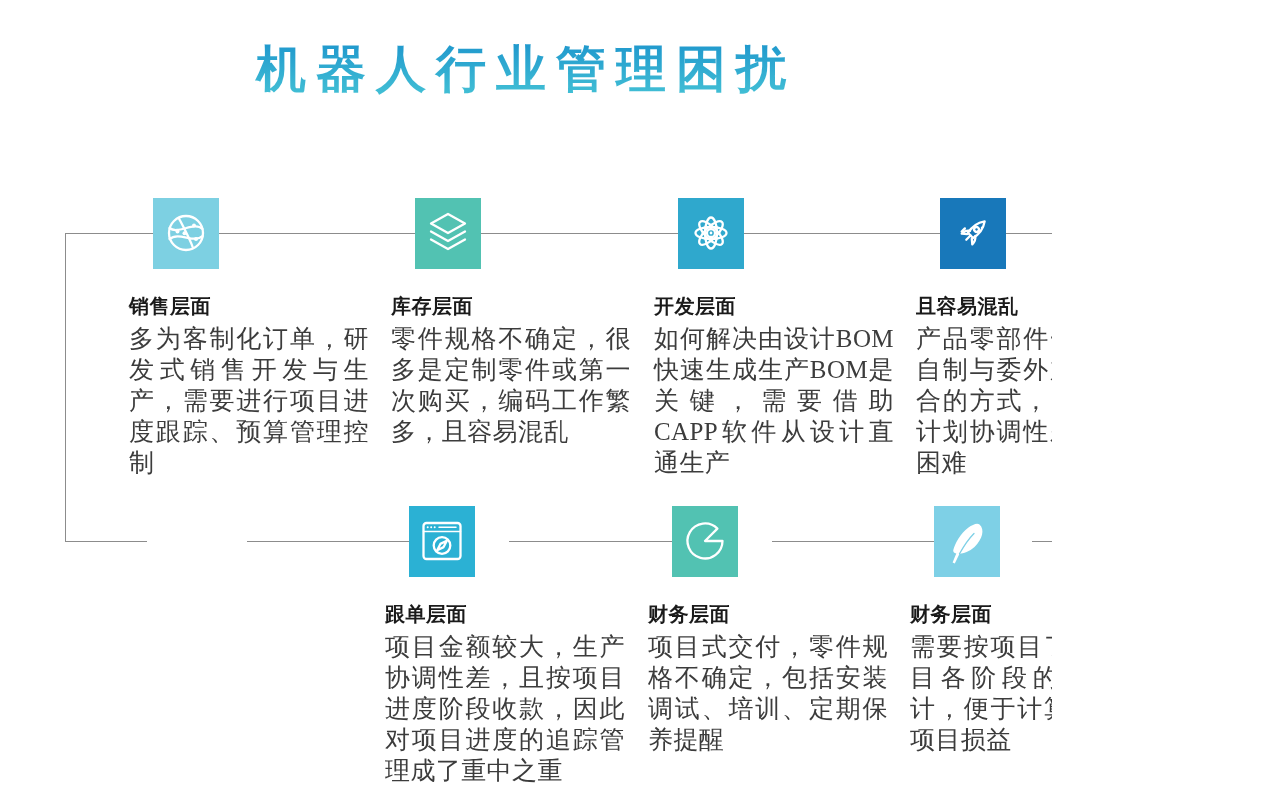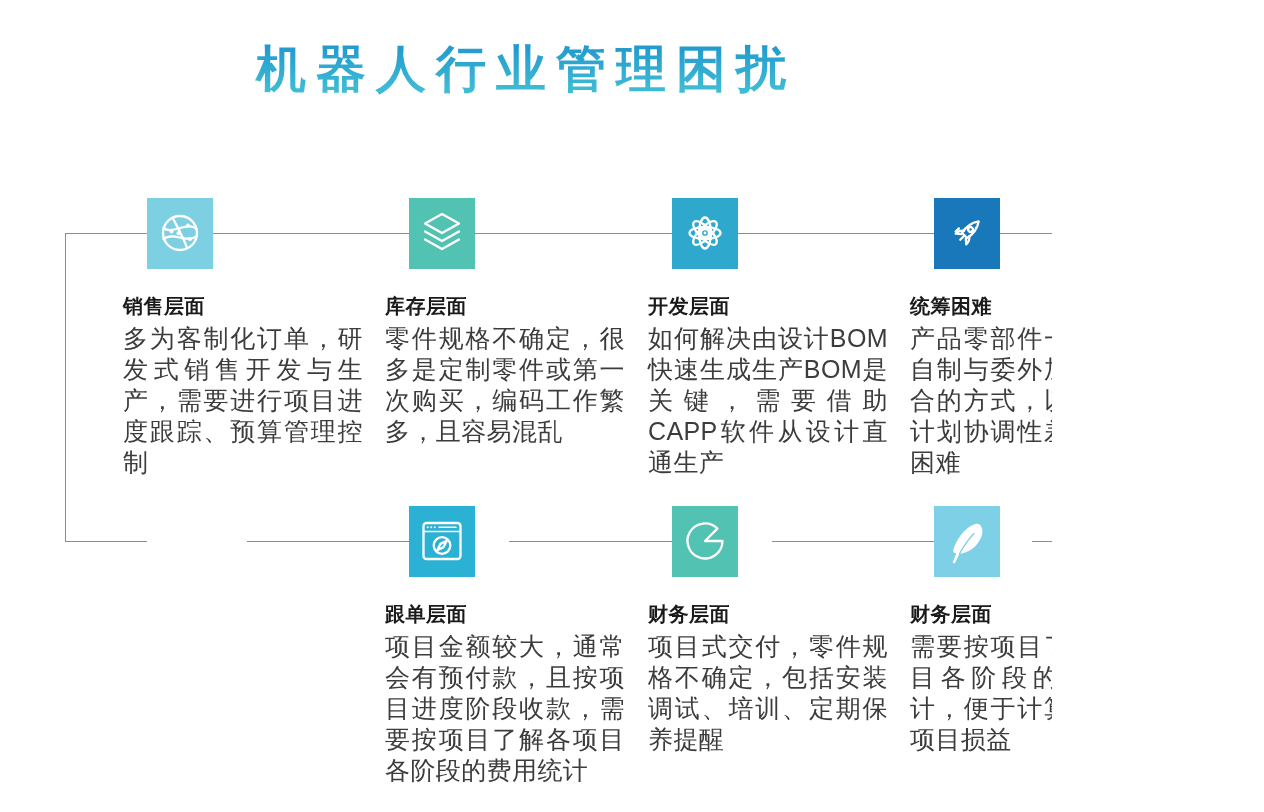--- a/index.html
+++ b/index.html
@@ -1,39 +1,39 @@
 <!DOCTYPE html>
 <html style="--title-gradient-top: #1b93cc; --title-gradient-bottom: #47c5d6; --connector-color: #8c8c8c; --heading-color: #1a1a1a; --body-color: #3c3c3c; --background: #ffffff;"><head>
 <meta charset="utf-8">
 <style>
   html,body{margin:0;padding:0;background:#fff;}
   .page{
     position:relative;width:1052px;height:812px;background:#fff;overflow:hidden;
-    font-family:Liberation Sans, sans-serif;
+    font-family:Liberation Serif, serif;
   }
   .title{
     position:absolute;top:36px;left:0;right:0;margin:0;
     text-align:center;font-size:50px;font-weight:800;letter-spacing:10px;
     background:linear-gradient(180deg,var(--title-gradient-top,#1b93cc),var(--title-gradient-bottom,#47c5d6));
     -webkit-background-clip:text;background-clip:text;color:transparent;
   }
   .line{position:absolute;background:var(--connector-color,#8c8c8c);}
   .line.h{height:1px;}
   .line.v{width:1px;}
   .lh-top{left:65px;top:233px;width:1135px;}
   .lv-left{left:65px;top:233px;height:309px;}
   .lv-right{left:1200px;top:233px;height:309px;}
   .lh-b1{left:65px;top:541px;width:82px;}
   .lh-b2{left:247px;top:541px;width:162px;}
   .lh-b3{left:509px;top:541px;width:163px;}
   .lh-b4{left:772px;top:541px;width:163px;}
   .lh-b5{left:1032px;top:541px;width:168px;}
   .item{position:absolute;width:240px;}
   .c0{left:123px;} .c1{left:385px;} .c2{left:648px;} .c3{left:910px;}
-  .r0{top:198px;} .r1{top:506px;}
+  .r0{top:198px;margin-left:6px;} .r1{top:506px;}
   .tile{
     position:relative;width:66px;height:71px;margin-left:24px;
     display:flex;align-items:center;justify-content:center;z-index:2;
   }
   .tile svg{display:block;}
   .item h2{
     margin:23px 0 0 0;font-size:20px;line-height:28px;font-weight:700;color:#1a1a1a;
     letter-spacing:0.5px;
   }
   .item p{
@@ -111,40 +111,40 @@
           <path class="ic" stroke-width="2.1" d="M0,-16.5 C4.2,-10.5 5.2,-3 3.6,3.5 L-3.6,3.5 C-5.2,-3 -4.2,-10.5 0,-16.5 Z"></path>
           <circle class="ic" stroke-width="1.8" cx="0" cy="-5" r="2.4"></circle>
           <path class="ic" stroke-width="2.1" d="M-3.7,0.5 C-6.5,2.5 -7.5,6 -7.5,8.5 L-3.3,5"></path>
           <path class="ic" stroke-width="2.1" d="M3.7,0.5 C6.5,2.5 7.5,6 7.5,8.5 L3.3,5"></path>
           <path class="ic" stroke-width="2.1" d="M0,3.5 L0,9.5"></path>
           <path class="ic" stroke-width="1.8" d="M-9,2.5 L-9,7"></path>
           <circle class="icf" cx="2.3" cy="-10" r="0.9"></circle>
         </g>
       </svg>
     </div>
-    <h2>统筹困难</h2>
+    <h2>且容易混乱</h2>
     <p>产品零部件一般采用自制与委外加工想结合的方式，以致生产计划协调性差，统筹困难</p>
   </section>
 
 
   <section class="item r1 c1">
     <div class="tile" style="background: rgb(43, 177, 212);">
       <svg width="66" height="71" viewBox="0 0 66 71">
         <rect class="ic" stroke-width="2.1" x="14.5" y="17" width="37" height="36" rx="3"></rect>
         <line class="ict" x1="14.5" y1="25.5" x2="51.5" y2="25.5" stroke-width="2.1"></line>
         <circle class="icf" cx="18.7" cy="21.3" r="1"></circle>
         <circle class="icf" cx="22.2" cy="21.3" r="1"></circle>
         <circle class="icf" cx="25.7" cy="21.3" r="1"></circle>
         <line class="ict" x1="30" y1="21.3" x2="47" y2="21.3"></line>
         <circle class="ic" stroke-width="2" cx="33" cy="39.5" r="8.3"></circle>
         <path class="ic" stroke-width="1.7" d="M37.8,34.7 L34.6,41.1 L28.2,44.3 L31.4,37.9 Z"></path>
       </svg>
     </div>
     <h2>跟单层面</h2>
-    <p>项目金额较大，通常会有预付款，且按项目进度阶段收款，需要按项目了解各项目各阶段的费用统计</p>
+    <p>项目金额较大，生产协调性差，且按项目进度阶段收款，因此对项目进度的追踪管理成了重中之重</p>
   </section>
 
   <section class="item r1 c2">
     <div class="tile" style="background: rgb(82, 194, 178);">
       <svg width="66" height="71" viewBox="0 0 66 71">
         <path class="ic" stroke-width="2.3" d="M45.4,22.6 A17.5,17.5 0 1 0 50.5,35 L33,35 Z"></path>
       </svg>
     </div>
     <h2>财务层面</h2>
     <p>项目式交付，零件规格不确定，包括安装调试、培训、定期保养提醒</p>

